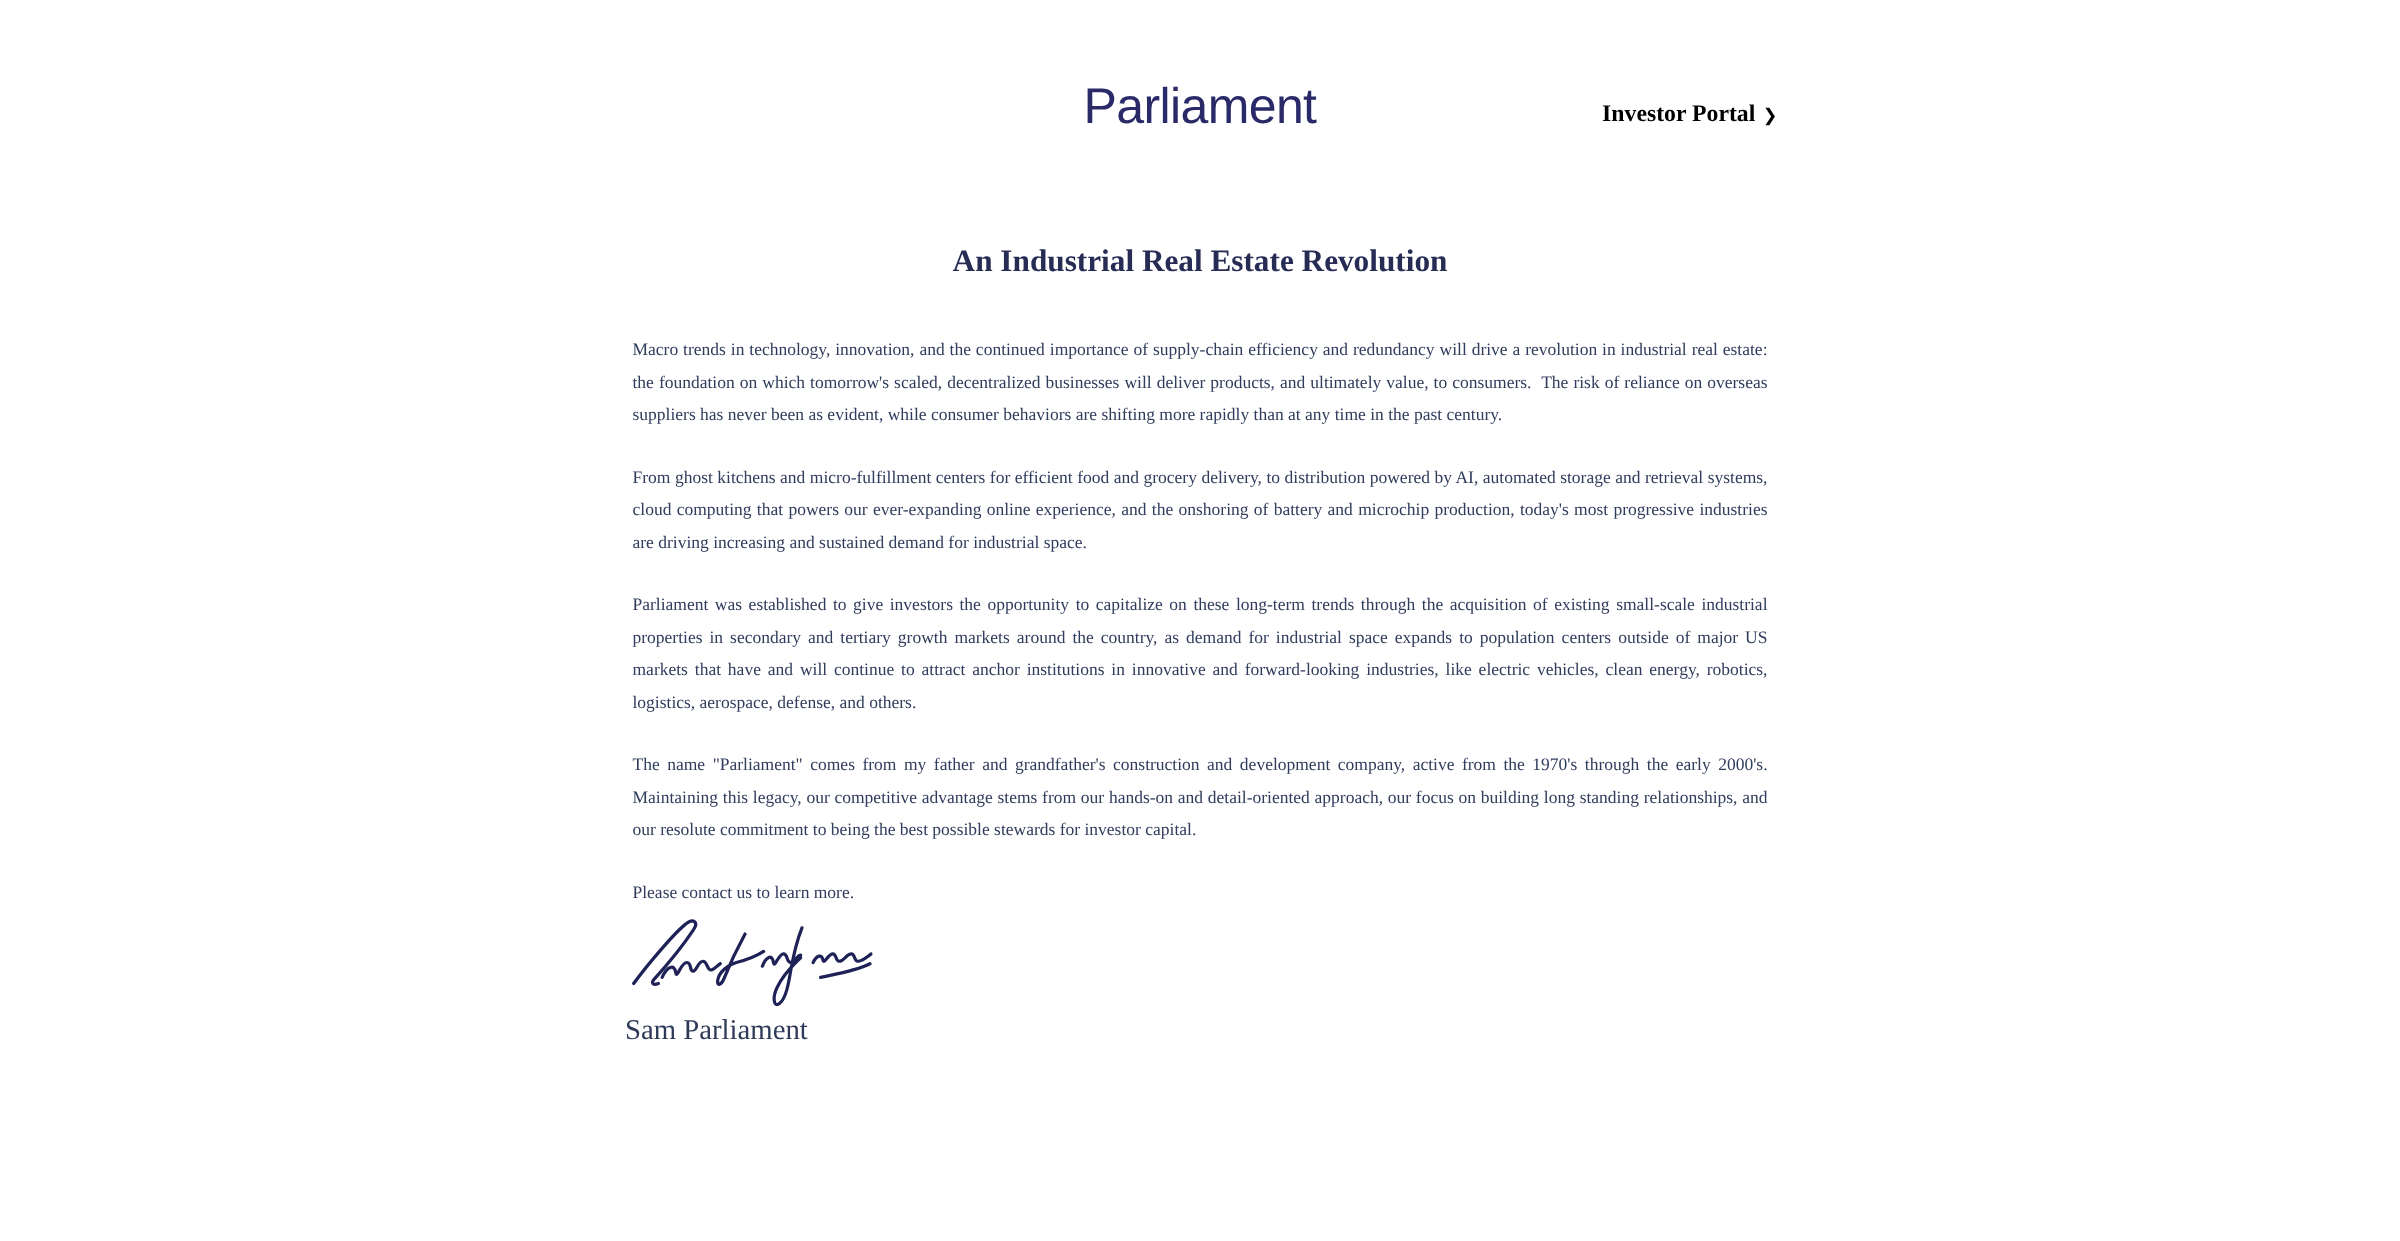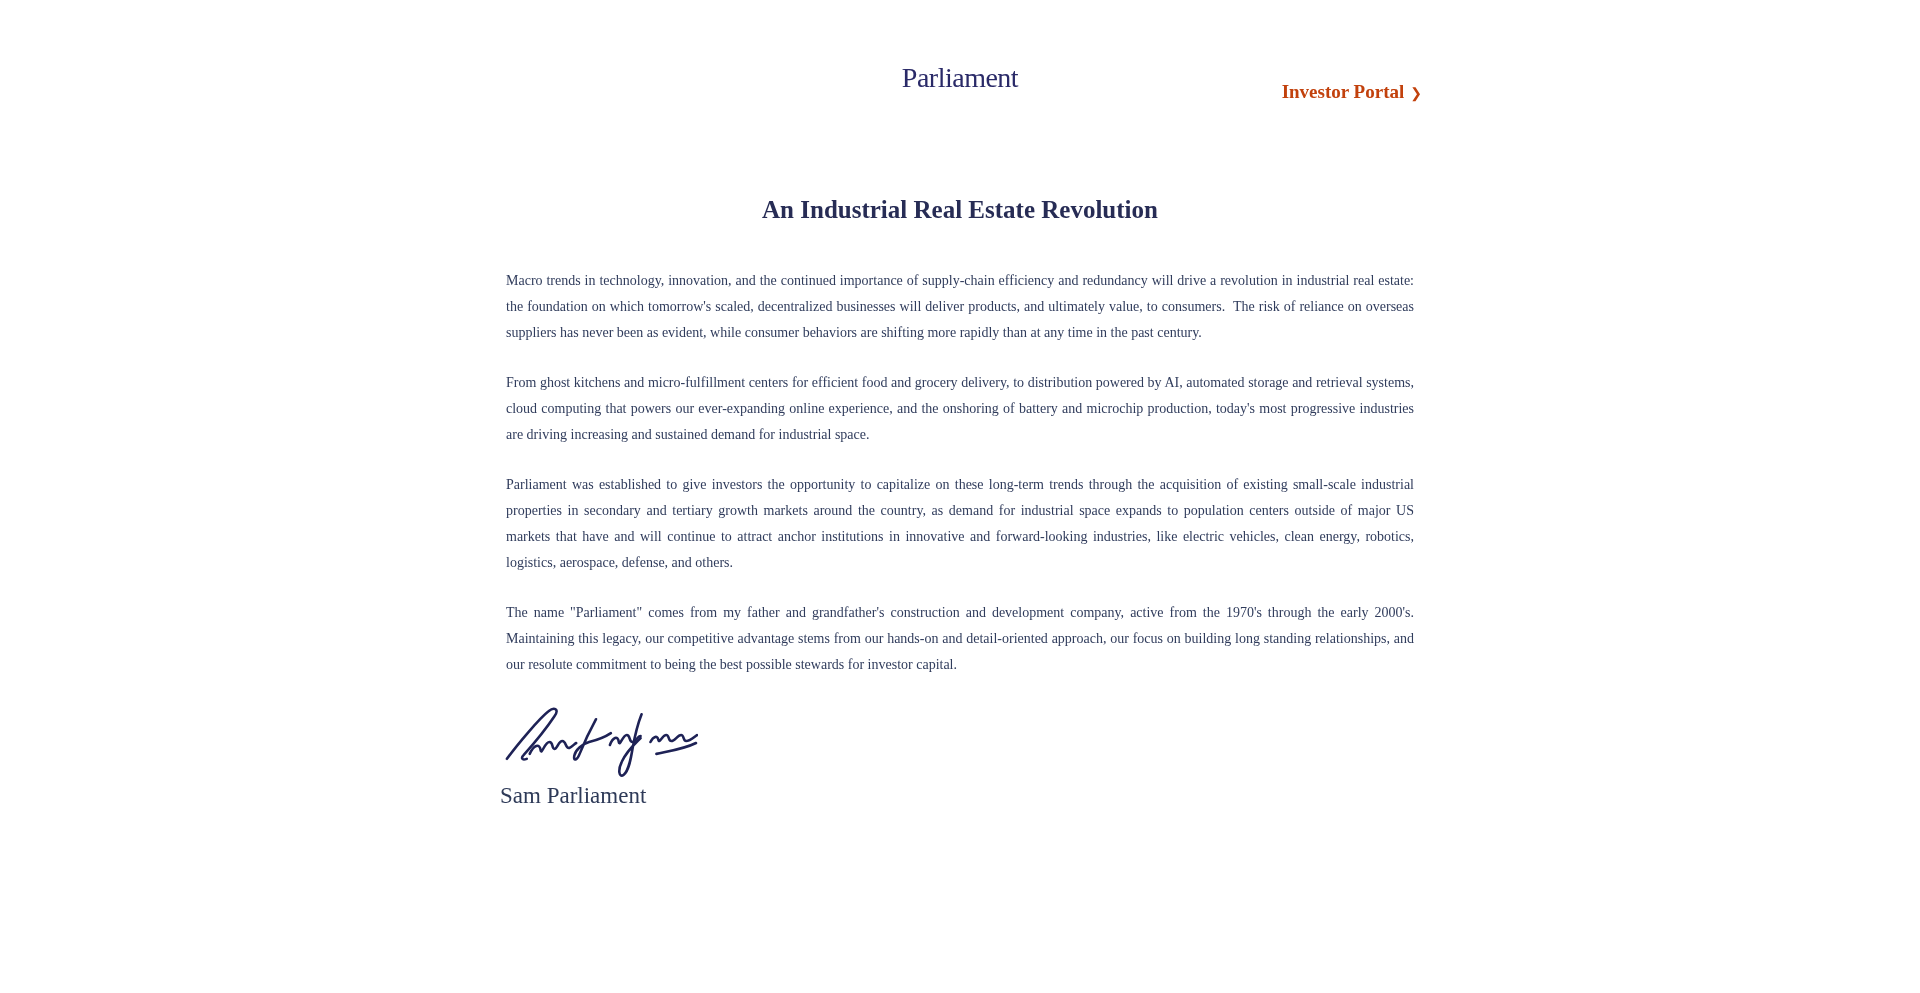--- a/index.html
+++ b/index.html
@@ -33,32 +33,32 @@
     text-align:center;
     text-decoration:none;
     cursor:pointer;
   }
   .logo-bar{
     height:4px;
     background:var(--navy);
   }
   .logo-text{
     display:block;
-    font-family:Liberation Serif, serif;
-    font-size:28px;
+    font-family:Liberation Sans, sans-serif;
+    font-size:40px;
     line-height:1.15;
     letter-spacing:-0.5px;
     color:var(--navy);
   }
   .nav-link{
     position:absolute;
     top:82px;
     right:-8px;
     text-decoration:none;
-    color:#c2410c;
+    color:#000000;
     font-weight:bold;
     font-size:19px;
     line-height:1;
     white-space:nowrap;
     cursor:pointer;
     display:flex;
     align-items:center;
     gap:6px;
     margin-left:33px;
   }
@@ -122,20 +122,21 @@
   </header>
 
   <main>
     <h1 class="page-title">An Industrial Real Estate Revolution</h1>
 
     <div class="article-body">
       <p>Macro trends in technology, innovation, and the continued importance of supply-chain efficiency and redundancy will drive a revolution in industrial real estate: the foundation on which tomorrow's scaled, decentralized businesses will deliver products, and ultimately value, to consumers.  The risk of reliance on overseas suppliers has never been as evident, while consumer behaviors are shifting more rapidly than at any time in the past century.</p>
       <p>From ghost kitchens and micro-fulfillment centers for efficient food and grocery delivery, to distribution powered by AI, automated storage and retrieval systems, cloud computing that powers our ever-expanding online experience, and the onshoring of battery and microchip production, today's most progressive industries are driving increasing and sustained demand for industrial space.</p>
       <p>Parliament was established to give investors the opportunity to capitalize on these long-term trends through the acquisition of existing small-scale industrial properties in secondary and tertiary growth markets around the country, as demand for industrial space expands to population centers outside of major US markets that have and will continue to attract anchor institutions in innovative and forward-looking industries, like electric vehicles, clean energy, robotics, logistics, aerospace, defense, and others.</p>
       <p>The name "Parliament" comes from my father and grandfather's construction and development company, active from the 1970's through the early 2000's.  Maintaining this legacy, our competitive advantage stems from our hands-on and detail-oriented approach, our focus on building long standing relationships, and our resolute commitment to being the best possible stewards for investor capital.</p>
+      <p class="contact-line">Please contact us to learn more.</p>
     </div>
 
     <div class="signature-block">
       <svg class="signature-svg" width="198" height="80" viewBox="0 0 200 80" fill="none" xmlns="http://www.w3.org/2000/svg">
         <g stroke="#1e2256" stroke-width="2.6" stroke-linecap="round" stroke-linejoin="round" fill="none">
 
           <path d="M7,57 C18,42 40,16 49,9 C55,4 60,7 55,14 C47,26 33,43 24,53 C21,56 22,59 27,57"></path>
 
           <path d="M30,52 c4,-9 10,-11 11,-4 c1,6 4,-8 9,-8 c4,0 2,7 5,7 c3,0 4,-8 8,-8 c4,0 3,8 7,7 c3,-1 5,-4 7,-5"></path>
 

